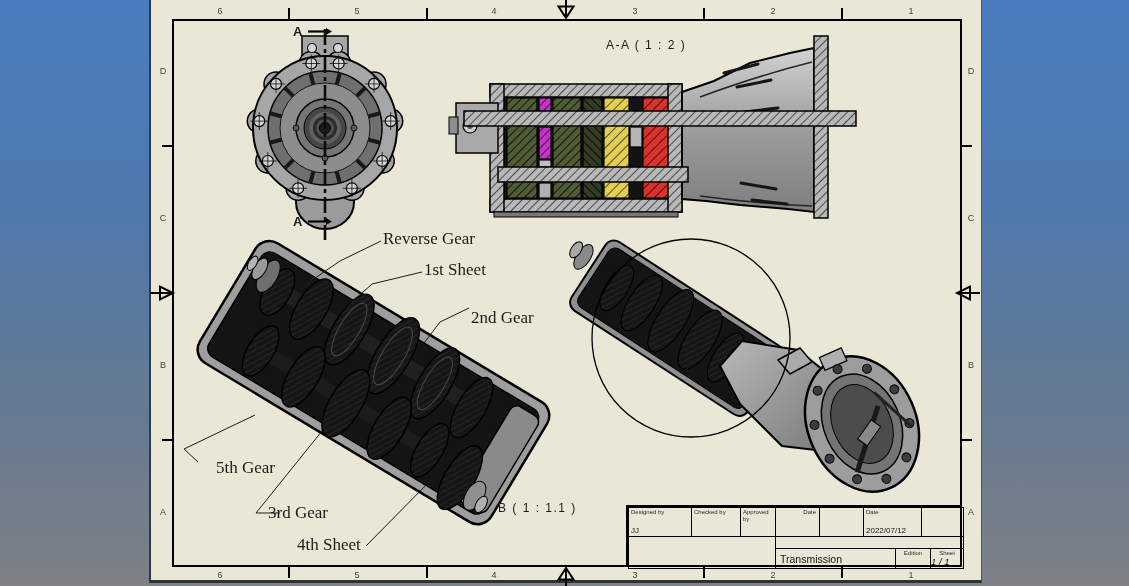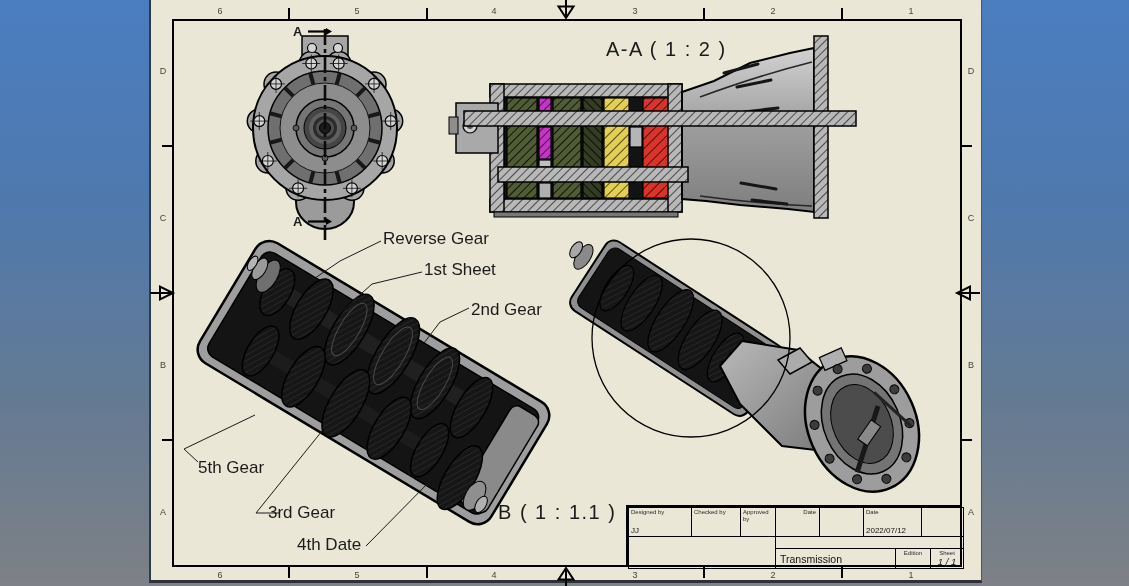--- a/index.html
+++ b/index.html
@@ -8,32 +8,32 @@
         font-family:"Liberation Sans",sans-serif;}
   #sheet{position:absolute;left:149px;top:0;width:833px;height:583px;
          background:#EAE7D6;border-left:2px solid #2c3a4d;border-right:1px solid #4a5568;
          border-bottom:3px solid #2e3138;box-sizing:border-box;}
   #frame{position:absolute;left:172px;top:19px;width:790px;height:548px;
          border:2px solid #000;box-sizing:border-box;}
   .zone{position:absolute;font-size:9px;color:#44443a;width:20px;text-align:center;line-height:12px;}
   .zrow{width:14px;}
   svg{position:absolute;left:0;top:0;}
   .lbl{position:absolute;color:#1b1b1b;white-space:nowrap;}
-  .gear{font-size:17px;}
-  .viewlbl{font-size:20px;letter-spacing:1.5px;}
+  .gear{font-size:17px;font-family:Liberation Serif, serif;}
+  .viewlbl{font-size:12px;letter-spacing:1.5px;}
   .amark{font-size:13px;font-weight:bold;}
   
   #tblock{position:absolute;left:626px;top:505px;width:336px;height:62px;
           border:2px solid #000;box-sizing:border-box;}
   .cell{position:absolute;border:1px solid #000;box-sizing:border-box;overflow:hidden;}
   .tb-lab{position:absolute;top:1px;left:2px;font-size:6px;color:#2a2a2a;line-height:7px;}
   .tb-lab.right{left:auto;right:3px;}
   .tb-val{position:absolute;bottom:1px;left:2px;font-size:8px;color:#111;}
   .tb-part{position:absolute;bottom:3px;left:4px;font-size:10.5px;color:#111;}
-  .tb-sheetval{position:absolute;bottom:1px;left:0;right:0;text-align:center;font-size:9.5px;color:#111;font-style:italic;}
+  .tb-sheetval{position:absolute;bottom:1px;left:0;right:0;text-align:left;font-size:9.5px;color:#111;font-style:italic;}
   .tb-lab.center{left:0;right:0;text-align:center;}
 </style>
 </head>
 <body>
 
 <div id="root">
   <div id="sheet"></div>
   <div id="frame"></div>
 
   <div class="zone" style="left:210px;top:5px">6</div>
@@ -351,24 +351,24 @@
     </g>
   </svg>
 
   <div class="lbl amark" style="left:293px;top:24px">A</div>
   <div class="lbl amark" style="left:293px;top:214px">A</div>
   <div class="lbl viewlbl" style="left:606px;top:38px">A-A ( 1 : 2 )</div>
   <div class="lbl viewlbl" style="left:498px;top:501px">B ( 1 : 1.1 )</div>
 
   <div class="lbl gear" style="left:383px;top:229px">Reverse Gear</div>
   <div class="lbl gear" style="left:424px;top:260px">1st Sheet</div>
-  <div class="lbl gear" style="left:471px;top:300px">2nd Gear</div>
-  <div class="lbl gear" style="left:198px;top:458px">5th Gear</div>
+  <div class="lbl gear" style="left:471px;top:308px">2nd Gear</div>
+  <div class="lbl gear" style="left:216px;top:458px">5th Gear</div>
   <div class="lbl gear" style="left:268px;top:503px">3rd Gear</div>
-  <div class="lbl gear" style="left:297px;top:535px">4th Date</div>
+  <div class="lbl gear" style="left:297px;top:535px">4th Sheet</div>
 
   <div id="tblock">
     <div class="cell" style="left:0;top:0;width:64px;height:30px">
       <span class="tb-lab">Designed by</span>
       <span class="tb-val">JJ</span>
     </div>
     <div class="cell" style="left:63px;top:0;width:50px;height:30px">
       <span class="tb-lab">Checked by</span>
     </div>
     <div class="cell" style="left:112px;top:0;width:36px;height:30px">

